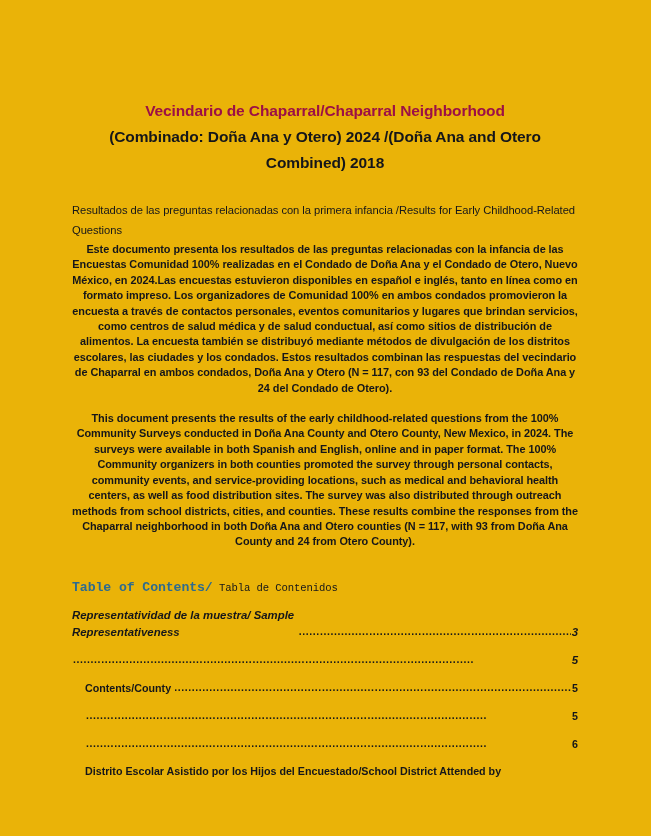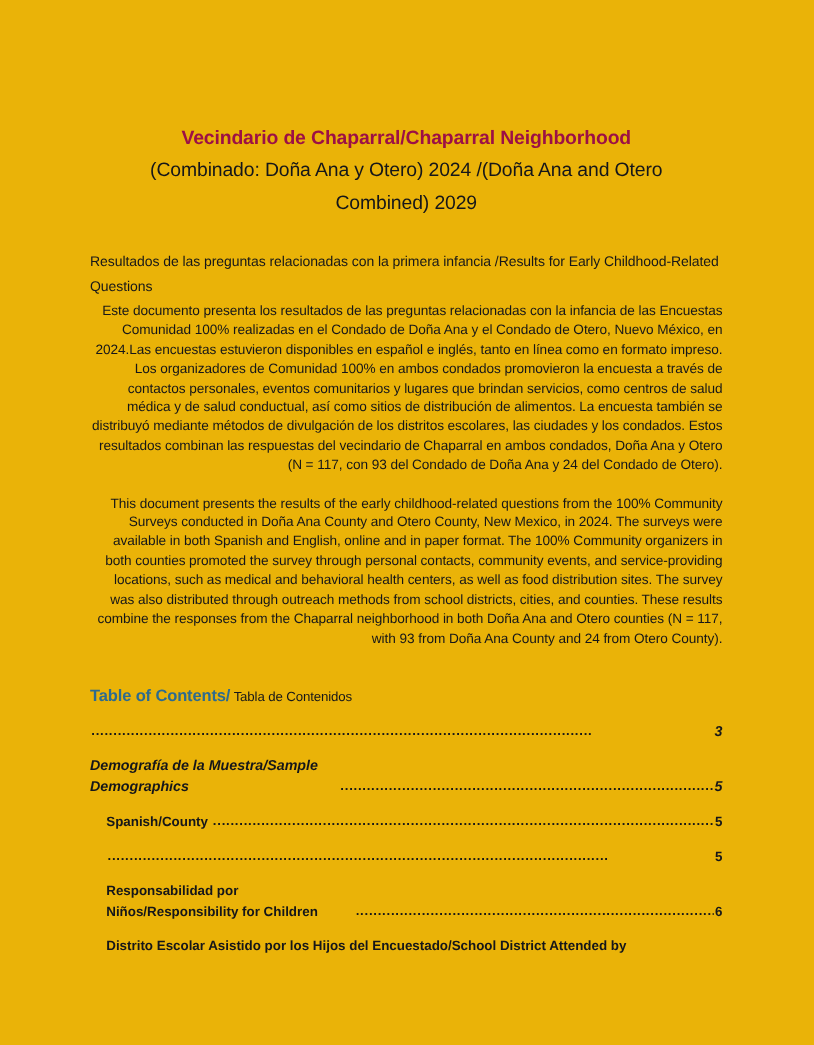--- a/index.html
+++ b/index.html
@@ -39,21 +39,21 @@
   }
   .title-line-1 {
     color: #9c1046;
     font-weight: bold;
     font-size: 15.5px;
     line-height: 26px;
     letter-spacing: -0.1px;
   }
   .title-line-rest {
     color: #15161a;
-    font-weight: normal;
+    font-weight: bold;
     font-size: 15.5px;
     line-height: 26px;
     letter-spacing: -0.1px;
     text-align: right;
   }
 
   
   .subtitle {
     margin-top: 24px;
     font-size: 11.2px;
@@ -71,33 +71,35 @@
     line-height: 18px;
     letter-spacing: -0.1px;
   }
 
   
   .body-para {
     margin-top: 2px;
     font-size: 10.9px;
     line-height: 15.4px;
     color: #15161a;
-    text-align: right;
+    text-align: center;
     letter-spacing: -0.05px;
+    font-weight: bold;
   }
   .body-para + .body-para {
     margin-top: 15px;
   }
 
   
   .toc-heading {
     margin-top: 28px;
     font-size: 13.2px;
     line-height: 20px;
     letter-spacing: -0.1px;
+    font-family: Liberation Mono, monospace;
   }
   .toc-heading .toc-title-en {
     color: #2d6b8f;
     font-weight: bold;
   }
   .toc-heading .toc-title-es {
     color: #15161a;
     font-weight: normal;
     font-size: 10.6px;
   }
@@ -157,58 +159,57 @@
 </style>
 </head>
 <body>
 
 <div class="page">
   <div class="content">
 
     <div class="title-block">
       <span class="title-line-1">Vecindario de Chaparral/Chaparral Neighborhood</span><br>
       <span class="title-line-rest">(Combinado: Doña Ana y Otero) 2024 /(Doña Ana and Otero</span><br>
-      <span class="title-line-rest">Combined) 2029</span>
+      <span class="title-line-rest">Combined) 2018</span>
     </div>
 
     <div class="subtitle">Resultados de las preguntas relacionadas con la primera infancia /Results for Early Childhood-Related Questions</div>
 
     <p class="body-para">Este documento presenta los resultados de las preguntas relacionadas con la infancia de las Encuestas Comunidad 100% realizadas en el Condado de Doña Ana y el Condado de Otero, Nuevo México, en 2024.Las encuestas estuvieron disponibles en español e inglés, tanto en línea como en formato impreso. Los organizadores de Comunidad 100% en ambos condados promovieron la encuesta a través de contactos personales, eventos comunitarios y lugares que brindan servicios, como centros de salud médica y de salud conductual, así como sitios de distribución de alimentos. La encuesta también se distribuyó mediante métodos de divulgación de los distritos escolares, las ciudades y los condados. Estos resultados combinan las respuestas del vecindario de Chaparral en ambos condados, Doña Ana y Otero (N = 117, con 93 del Condado de Doña Ana y 24 del Condado de Otero).</p>
     <p class="body-para">This document presents the results of the early childhood-related questions from the 100% Community Surveys conducted in Doña Ana County and Otero County, New Mexico, in 2024. The surveys were available in both Spanish and English, online and in paper format. The 100% Community organizers in both counties promoted the survey through personal contacts, community events, and service-providing locations, such as medical and behavioral health centers, as well as food distribution sites. The survey was also distributed through outreach methods from school districts, cities, and counties. These results combine the responses from the Chaparral neighborhood in both Doña Ana and Otero counties (N = 117, with 93 from Doña Ana County and 24 from Otero County).</p>
 
     <div class="toc-heading">
       <span class="toc-title-en">Table of Contents/</span><span class="toc-title-es"> Tabla de Contenidos</span>
     </div>
 
     <div class="toc-list">
 
       <div class="toc-entry level-1">
+        <span class="toc-label">Representatividad de la muestra/ Sample Representativeness</span>
         <span class="toc-dots">..................................................................................................................</span>
         <span class="toc-page">3</span>
       </div>
 
       <div class="toc-entry level-1">
-        <span class="toc-label">Demografía de la Muestra/Sample Demographics </span>
         <span class="toc-dots">..................................................................................................................</span>
         <span class="toc-page">5</span>
       </div>
 
       <div class="toc-entry level-2">
-        <span class="toc-label">Spanish/County </span>
+        <span class="toc-label">Contents/County </span>
         <span class="toc-dots">..................................................................................................................</span>
         <span class="toc-page">5</span>
       </div>
 
       <div class="toc-entry level-2">
         <span class="toc-dots">..................................................................................................................</span>
         <span class="toc-page">5</span>
       </div>
 
       <div class="toc-entry level-2">
-        <span class="toc-label">Responsabilidad por Niños/Responsibility for Children</span>
         <span class="toc-dots">..................................................................................................................</span>
         <span class="toc-page">6</span>
       </div>
 
       <div class="toc-entry level-2 wrap">
         <span class="toc-label-first">Distrito Escolar Asistido por los Hijos del Encuestado/School District Attended by</span>
 
       </div>
 
     </div>

